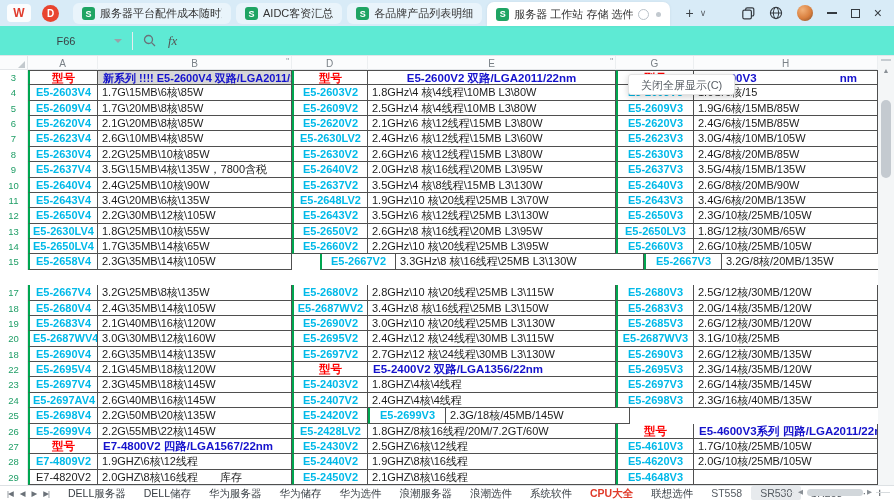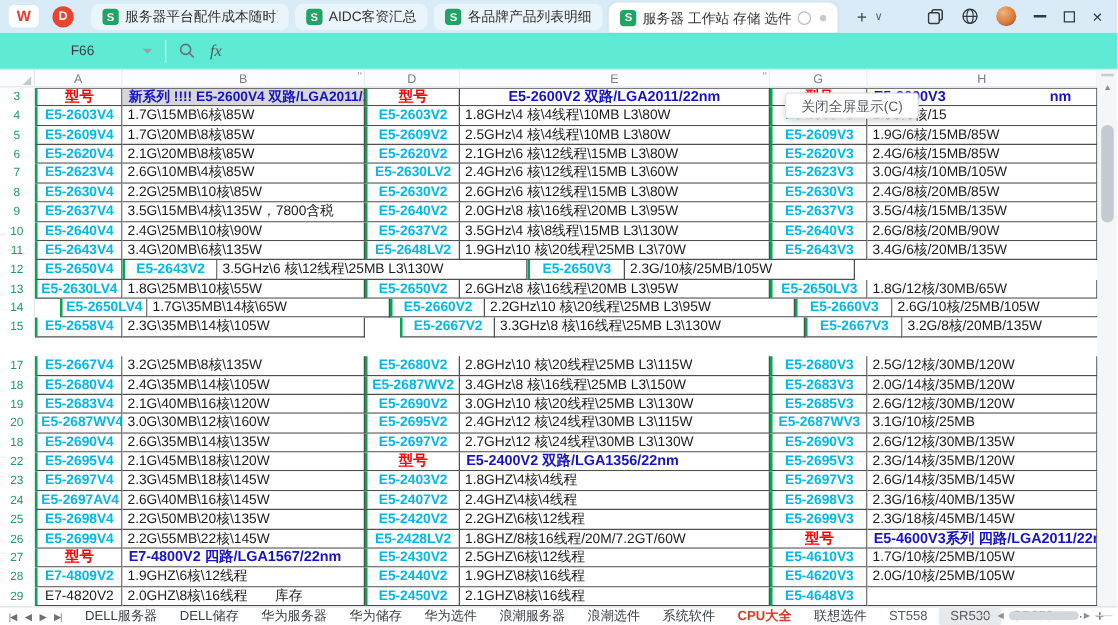--- a/index.html
+++ b/index.html
@@ -263,37 +263,38 @@
         <div class="cell s-m sec" style="width: 70px; flex: 0 0 70px;">E5-2643V4</div>
         <div class="cell s-s" style="width: 194px; flex: 0 0 194px;">3.4G\20MB\6核\135W</div>
         <div class="cell s-m sec" style="width: 76px; flex: 0 0 76px;">E5-2648LV2</div>
         <div class="cell s-s" style="width: 248px; flex: 0 0 248px;">1.9GHz\10 核\20线程\25MB L3\70W</div>
         <div class="cell s-m sec" style="width: 78px; flex: 0 0 78px;">E5-2643V3</div>
         <div class="cell s-s" style="width: 184px; flex: 0 0 184px;">3.4G/6核/20MB/135W</div>
       </div>
       <div class="grow" style="top: 138.333px; height: 15.3704px;">
         <div class="rn">12</div>
         <div class="cell s-m sec" style="width: 70px; flex: 0 0 70px;">E5-2650V4</div>
+        <div class="cell s-s" style="width: 194px; flex: 0 0 194px;">2.2G\30MB\12核\105W</div>
         <div class="cell s-m sec" style="width: 76px; flex: 0 0 76px;">E5-2643V2</div>
         <div class="cell s-s" style="width: 248px; flex: 0 0 248px;">3.5GHz\6 核\12线程\25MB L3\130W</div>
         <div class="cell s-m sec" style="width: 78px; flex: 0 0 78px;">E5-2650V3</div>
         <div class="cell s-s" style="width: 184px; flex: 0 0 184px;">2.3G/10核/25MB/105W</div>
       </div>
       <div class="grow" style="top: 153.704px; height: 15.3704px;">
         <div class="rn">13</div>
         <div class="cell s-m sec" style="width: 70px; flex: 0 0 70px;">E5-2630LV4</div>
         <div class="cell s-s" style="width: 194px; flex: 0 0 194px;">1.8G\25MB\10核\55W</div>
         <div class="cell s-m sec" style="width: 76px; flex: 0 0 76px;">E5-2650V2</div>
         <div class="cell s-s" style="width: 248px; flex: 0 0 248px;">2.6GHz\8 核\16线程\20MB L3\95W</div>
         <div class="cell s-m sec" style="width: 78px; flex: 0 0 78px;">E5-2650LV3</div>
         <div class="cell s-s" style="width: 184px; flex: 0 0 184px;">1.8G/12核/30MB/65W</div>
       </div>
       <div class="grow" style="top: 169.074px; height: 15.3704px;">
         <div class="rn">14</div>
-        <div class="cell s-m sec" style="width: 70px; flex: 0 0 70px; margin-left: 20px;">E5-2650LV4</div>
+        <div class="cell s-m sec" style="width: 70px; flex: 0 0 70px;">E5-2650LV4</div>
         <div class="cell s-s" style="width: 194px; flex: 0 0 194px;">1.7G\35MB\14核\65W</div>
         <div class="cell s-m sec" style="width: 76px; flex: 0 0 76px;">E5-2660V2</div>
         <div class="cell s-s" style="width: 248px; flex: 0 0 248px;">2.2GHz\10 核\20线程\25MB L3\95W</div>
         <div class="cell s-m sec" style="width: 78px; flex: 0 0 78px;">E5-2660V3</div>
         <div class="cell s-s" style="width: 184px; flex: 0 0 184px;">2.6G/10核/25MB/105W</div>
       </div>
       <div class="grow" style="top: 184.444px; height: 15.3704px;">
         <div class="rn">15</div>
         <div class="cell s-m sec" style="width: 70px; flex: 0 0 70px;">E5-2658V4</div>
         <div class="cell s-s" style="width: 194px; flex: 0 0 194px;">2.3G\35MB\14核\105W</div>
@@ -381,21 +382,20 @@
         <div class="cell s-m sec" style="width: 76px; flex: 0 0 76px;">E5-2407V2</div>
         <div class="cell s-s" style="width: 248px; flex: 0 0 248px;">2.4GHZ\4核\4线程</div>
         <div class="cell s-m sec" style="width: 78px; flex: 0 0 78px;">E5-2698V3</div>
         <div class="cell s-s" style="width: 184px; flex: 0 0 184px;">2.3G/16核/40MB/135W</div>
       </div>
       <div class="grow" style="top: 338.148px; height: 15.3704px;">
         <div class="rn">25</div>
         <div class="cell s-m sec" style="width: 70px; flex: 0 0 70px;">E5-2698V4</div>
         <div class="cell s-s" style="width: 194px; flex: 0 0 194px;">2.2G\50MB\20核\135W</div>
         <div class="cell s-m sec" style="width: 76px; flex: 0 0 76px;">E5-2420V2</div>
-        <div class="cell s-s" style="width: 248px; flex: 0 0 248px;">2.2GHZ\6核\12线程</div>
         <div class="cell s-m sec" style="width: 78px; flex: 0 0 78px;">E5-2699V3</div>
         <div class="cell s-s" style="width: 184px; flex: 0 0 184px;">2.3G/18核/45MB/145W</div>
       </div>
       <div class="grow" style="top: 353.519px; height: 15.3704px;">
         <div class="rn">26</div>
         <div class="cell s-m sec" style="width: 70px; flex: 0 0 70px;">E5-2699V4</div>
         <div class="cell s-s" style="width: 194px; flex: 0 0 194px;">2.2G\55MB\22核\145W</div>
         <div class="cell s-m sec" style="width: 76px; flex: 0 0 76px;">E5-2428LV2</div>
         <div class="cell s-s" style="width: 248px; flex: 0 0 248px;">1.8GHZ/8核16线程/20M/7.2GT/60W</div>
         <div class="cell s-r sec" style="width: 78px; flex: 0 0 78px;">型号</div>

